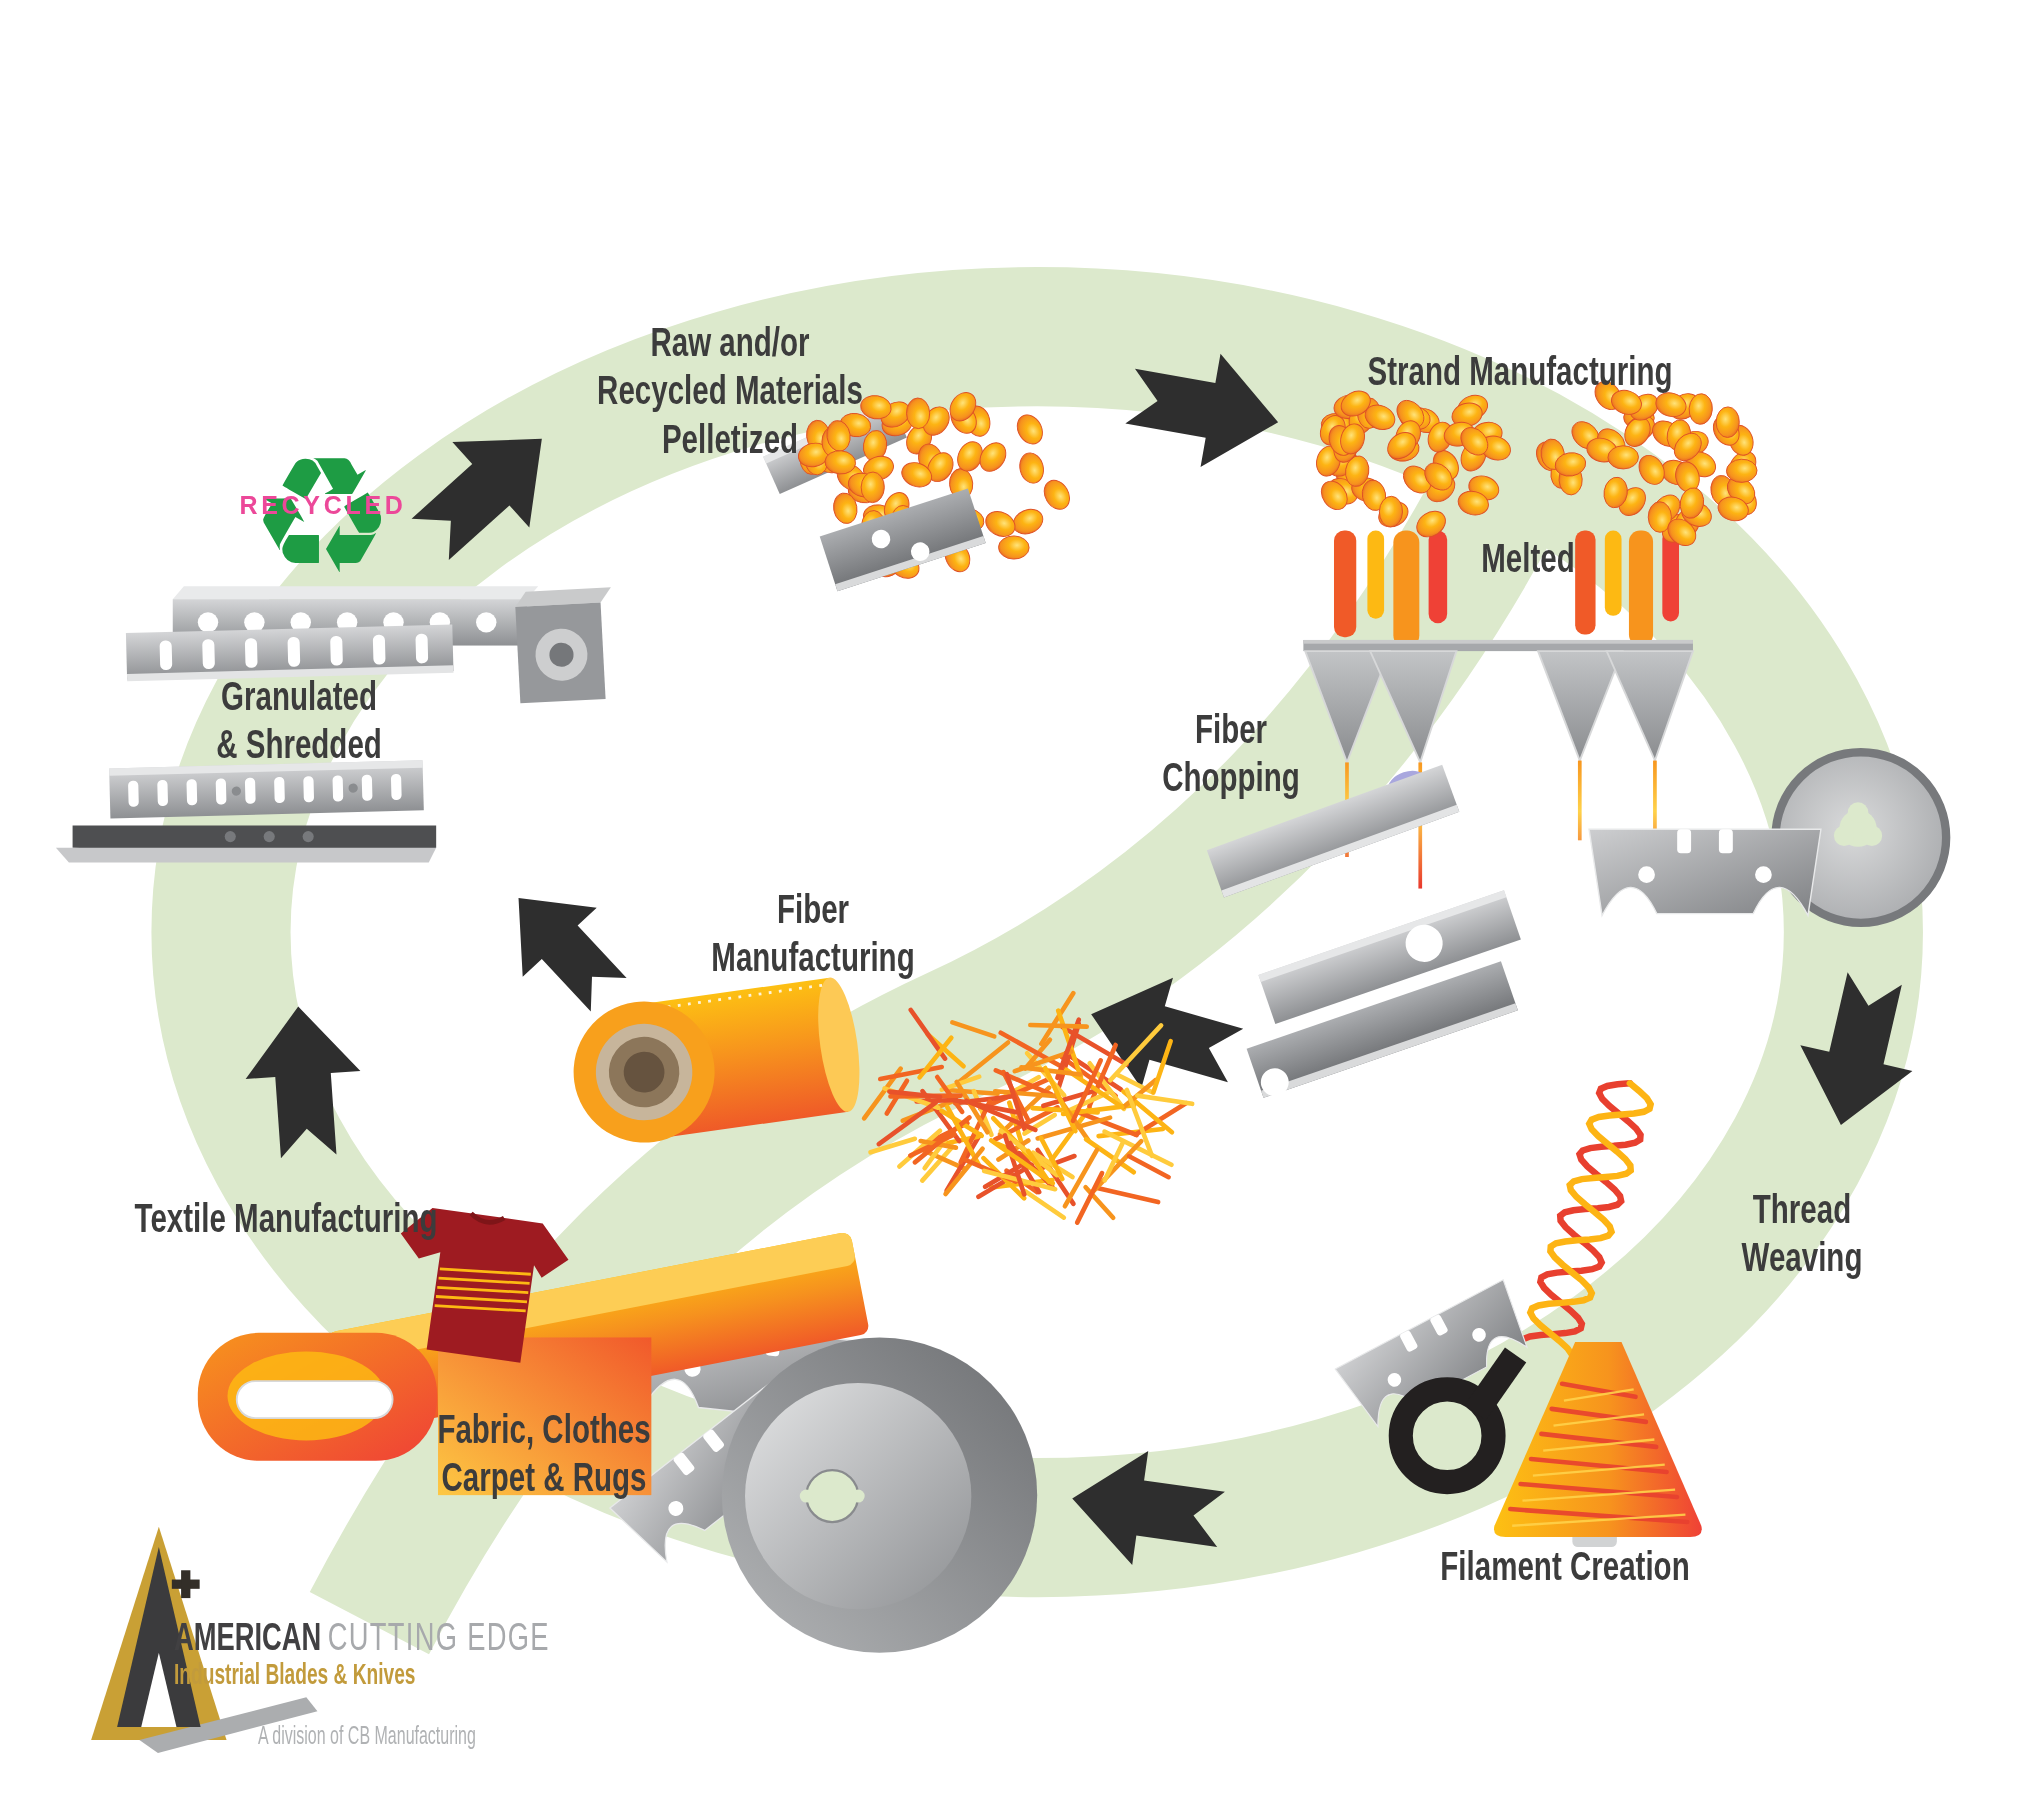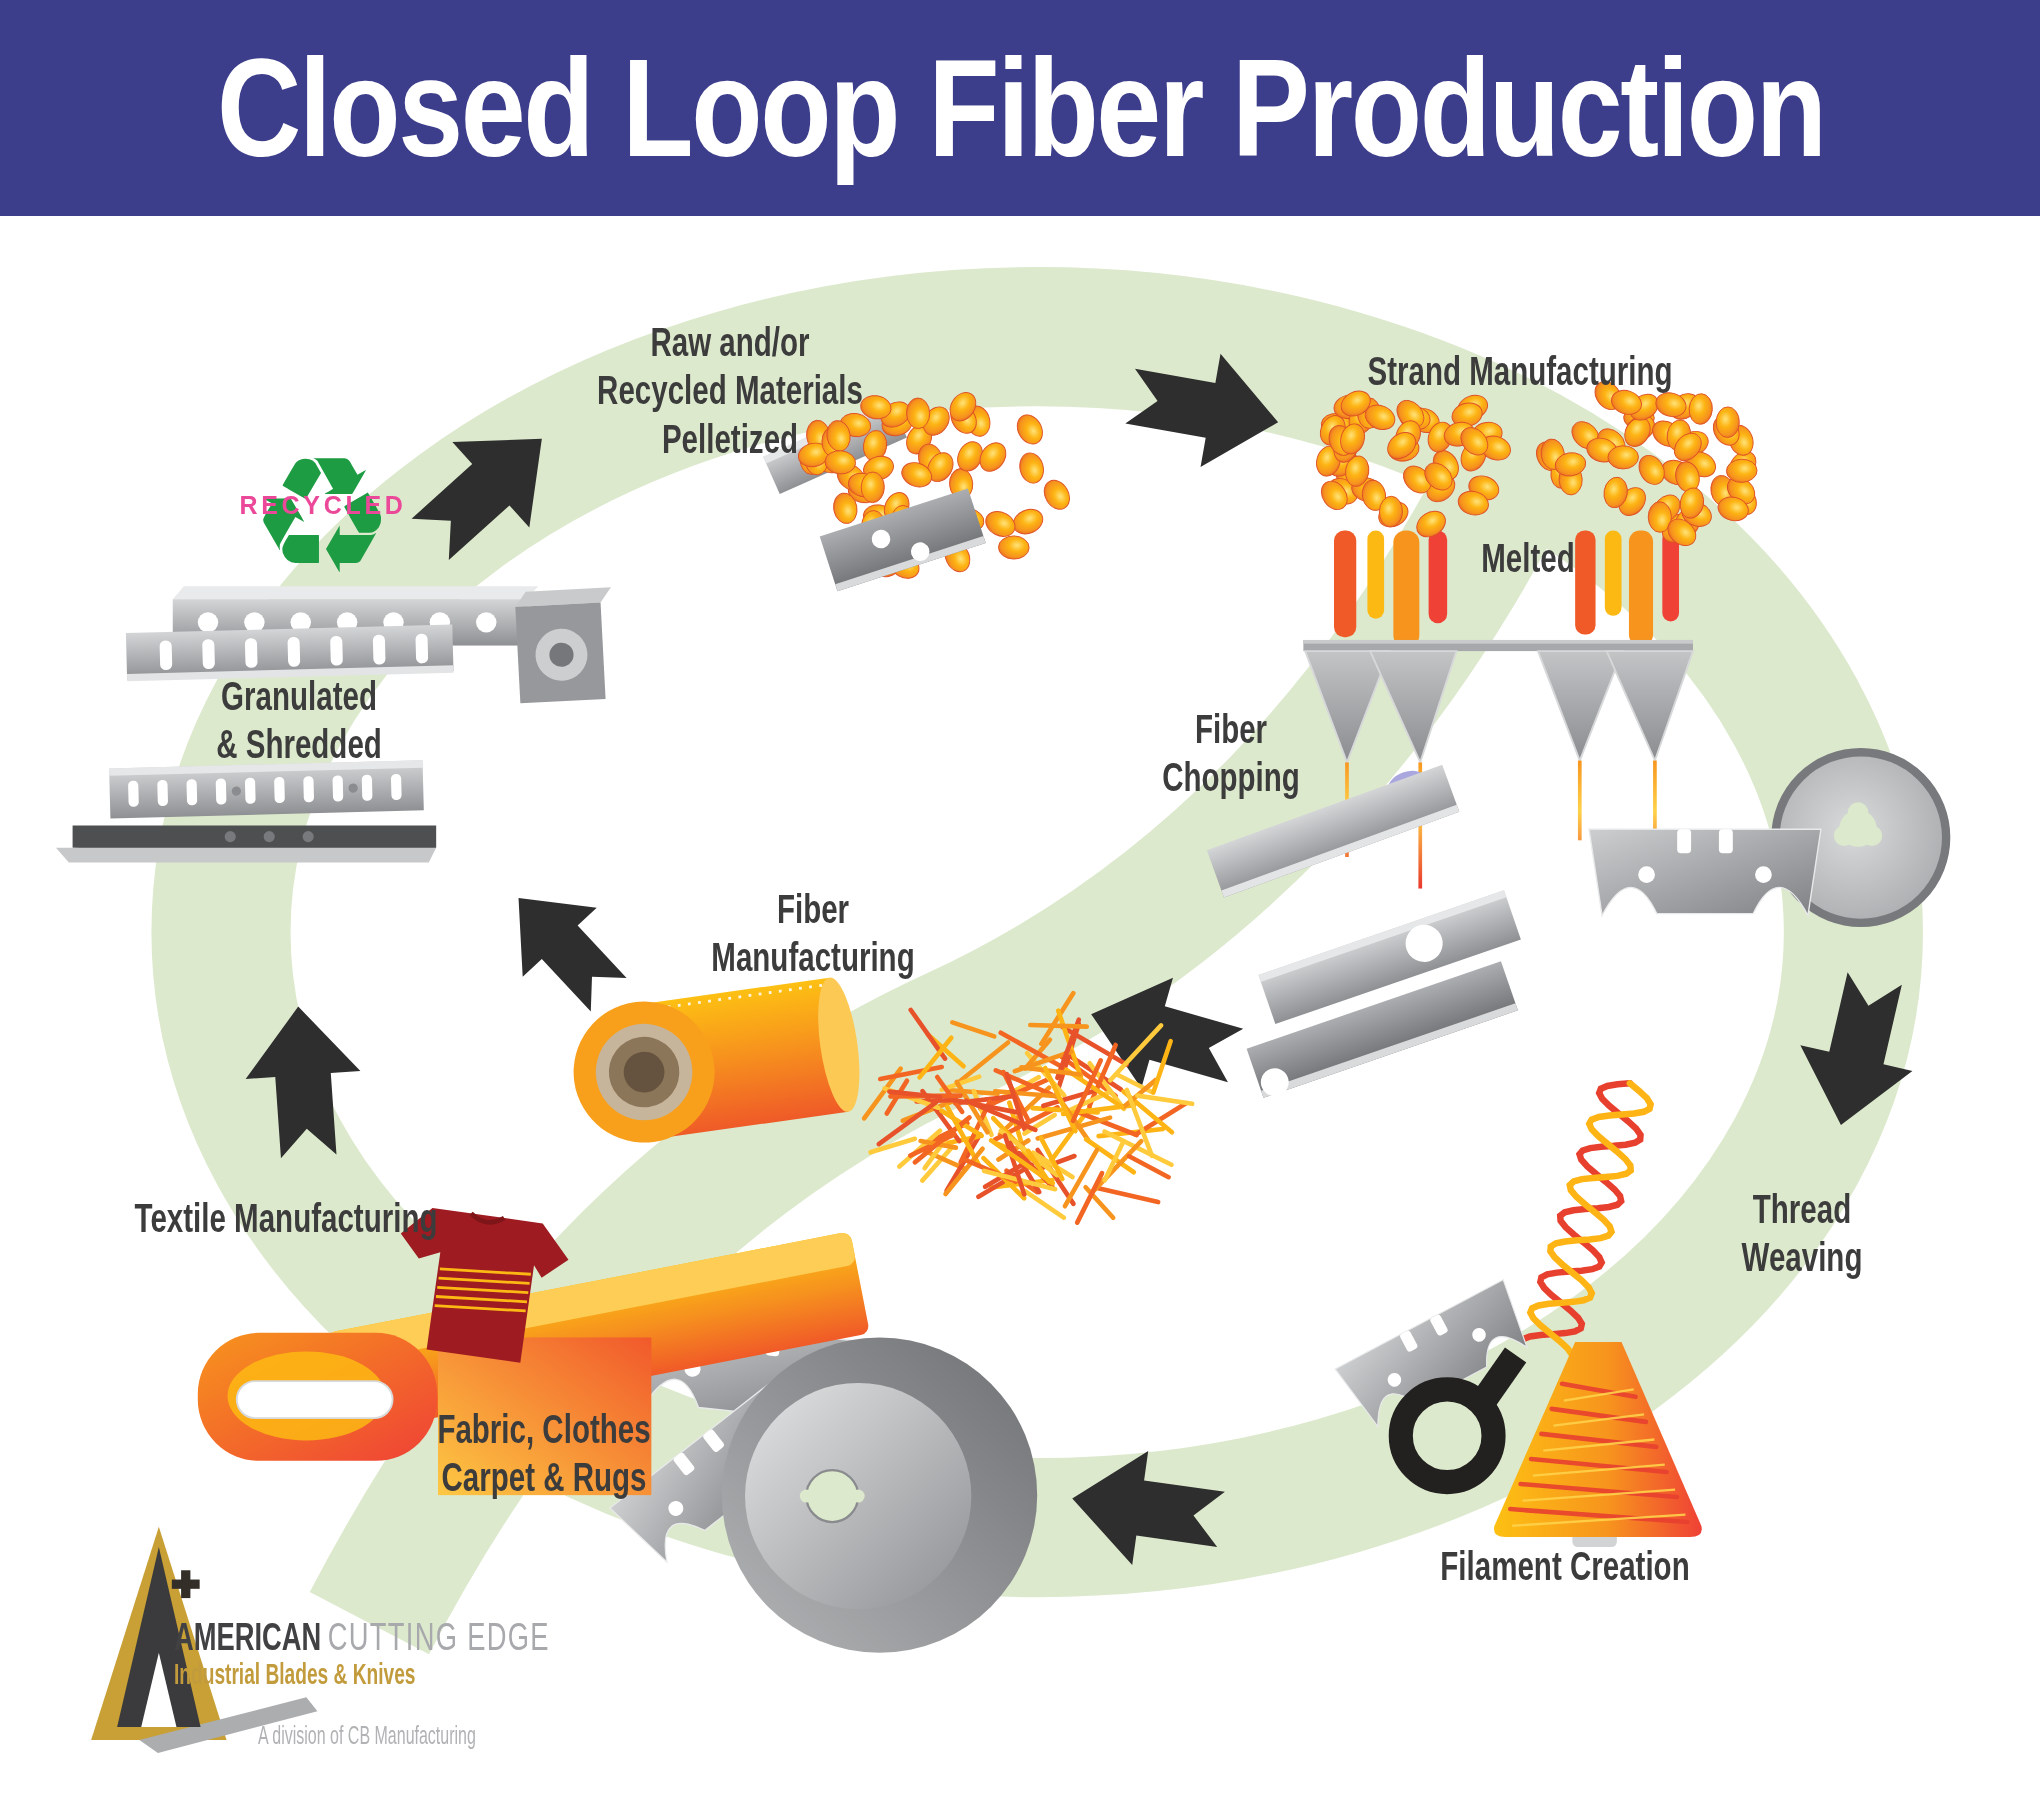--- a/index.html
+++ b/index.html
@@ -27,23 +27,20 @@
   .tagline{position:absolute;left:174px;top:1658px;z-index:3;font-size:29px;font-weight:bold;
            color:#C29B3C;transform:scaleX(0.66);transform-origin:0 0;white-space:nowrap;}
   .division{position:absolute;left:258px;top:1721px;z-index:3;font-size:25px;color:#B0B2B4;
             transform:scaleX(0.64);transform-origin:0 0;white-space:nowrap;}
 </style>
 </head>
 <body>
 
 <div id="stage">
 
-  <div id="header">
-    <div class="title">Closed Loop Fiber Production</div>
-  </div>
 
   <svg id="art" width="2041" height="1804" viewBox="0 0 2200 1945">
     <defs>
       <linearGradient id="gSteelV" x1="0" y1="0" x2="0" y2="1">
         <stop offset="0" stop-color="#D4D5D7"></stop>
           <stop offset="1" stop-color="#8E9093"></stop>
       </linearGradient>
       <linearGradient id="gSteelDark" x1="0" y1="0" x2="0" y2="1">
         <stop offset="0" stop-color="#ABADB0"></stop>
           <stop offset="1" stop-color="#6F7174"></stop>

